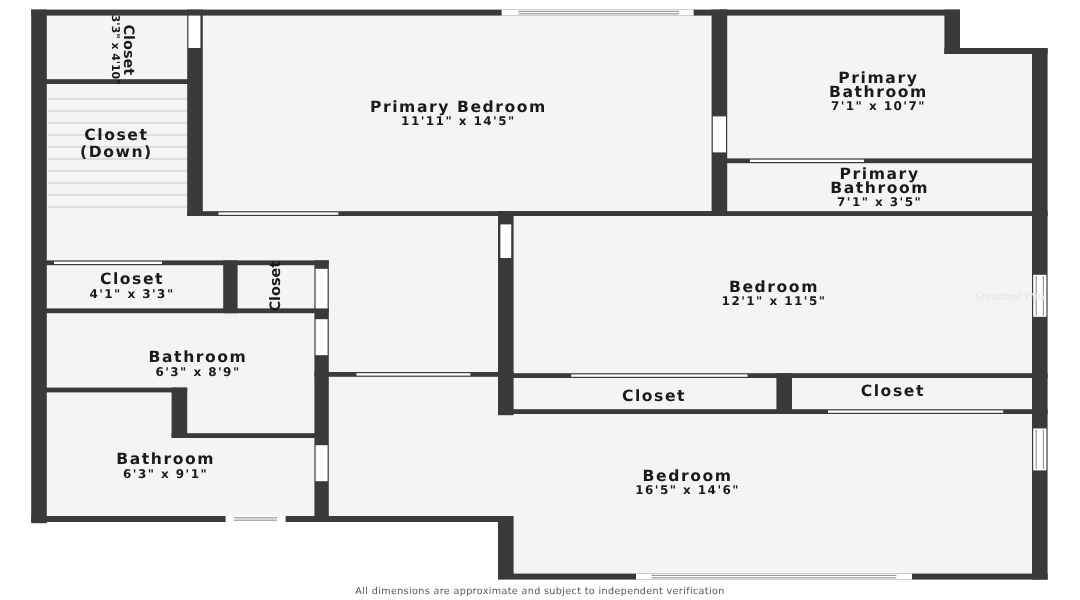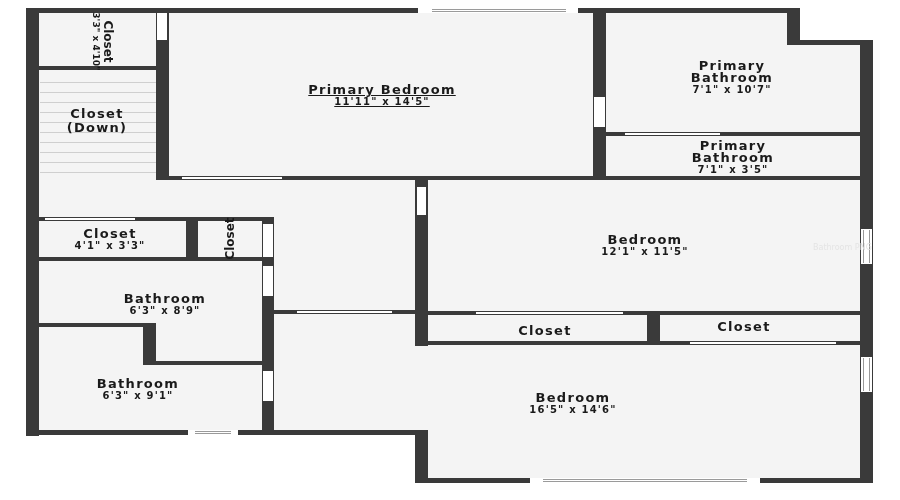--- a/index.html
+++ b/index.html
@@ -108,21 +108,21 @@
   <div class="vlabel" style="left:72px;top:30px;width:60px;transform:rotate(90deg);">
     <span class="name">Closet</span>
     <span class="dim">3'3" x 4'10"</span>
   </div>
 
   <div class="label" style="left:97px;top:108px;">
     <span class="name">Closet</span>
     <span class="name" style="margin-top:2px;">(Down)</span>
   </div>
 
-  <div class="label" style="left:382px;top:84px;text-decoration:underline;">
+  <div class="label" style="left:382px;top:84px;">
     <span class="name">Primary Bedroom</span>
     <span class="dim">11'11" x 14'5"</span>
   </div>
 
   <div class="label" style="left:732px;top:60px;width:120px;white-space:normal;">
     <span class="name" style="line-height:12px;">Primary Bathroom</span>
     <span class="dim">7'1" x 10'7"</span>
   </div>
 
   <div class="label" style="left:733px;top:140px;width:120px;white-space:normal;">
@@ -160,14 +160,15 @@
   <div class="label" style="left:138px;top:378px;">
     <span class="name">Bathroom</span>
     <span class="dim">6'3" x 9'1"</span>
   </div>
 
   <div class="label" style="left:573px;top:392px;">
     <span class="name">Bedroom</span>
     <span class="dim">16'5" x 14'6"</span>
   </div>
 
-  <div class="watermark">Bathroom PNG</div>
+  <div class="watermark">Steadfast PNG</div>
+  <div class="disclaimer">All dimensions are approximate and subject to independent verification</div>
 </div>
 
 </body></html>

